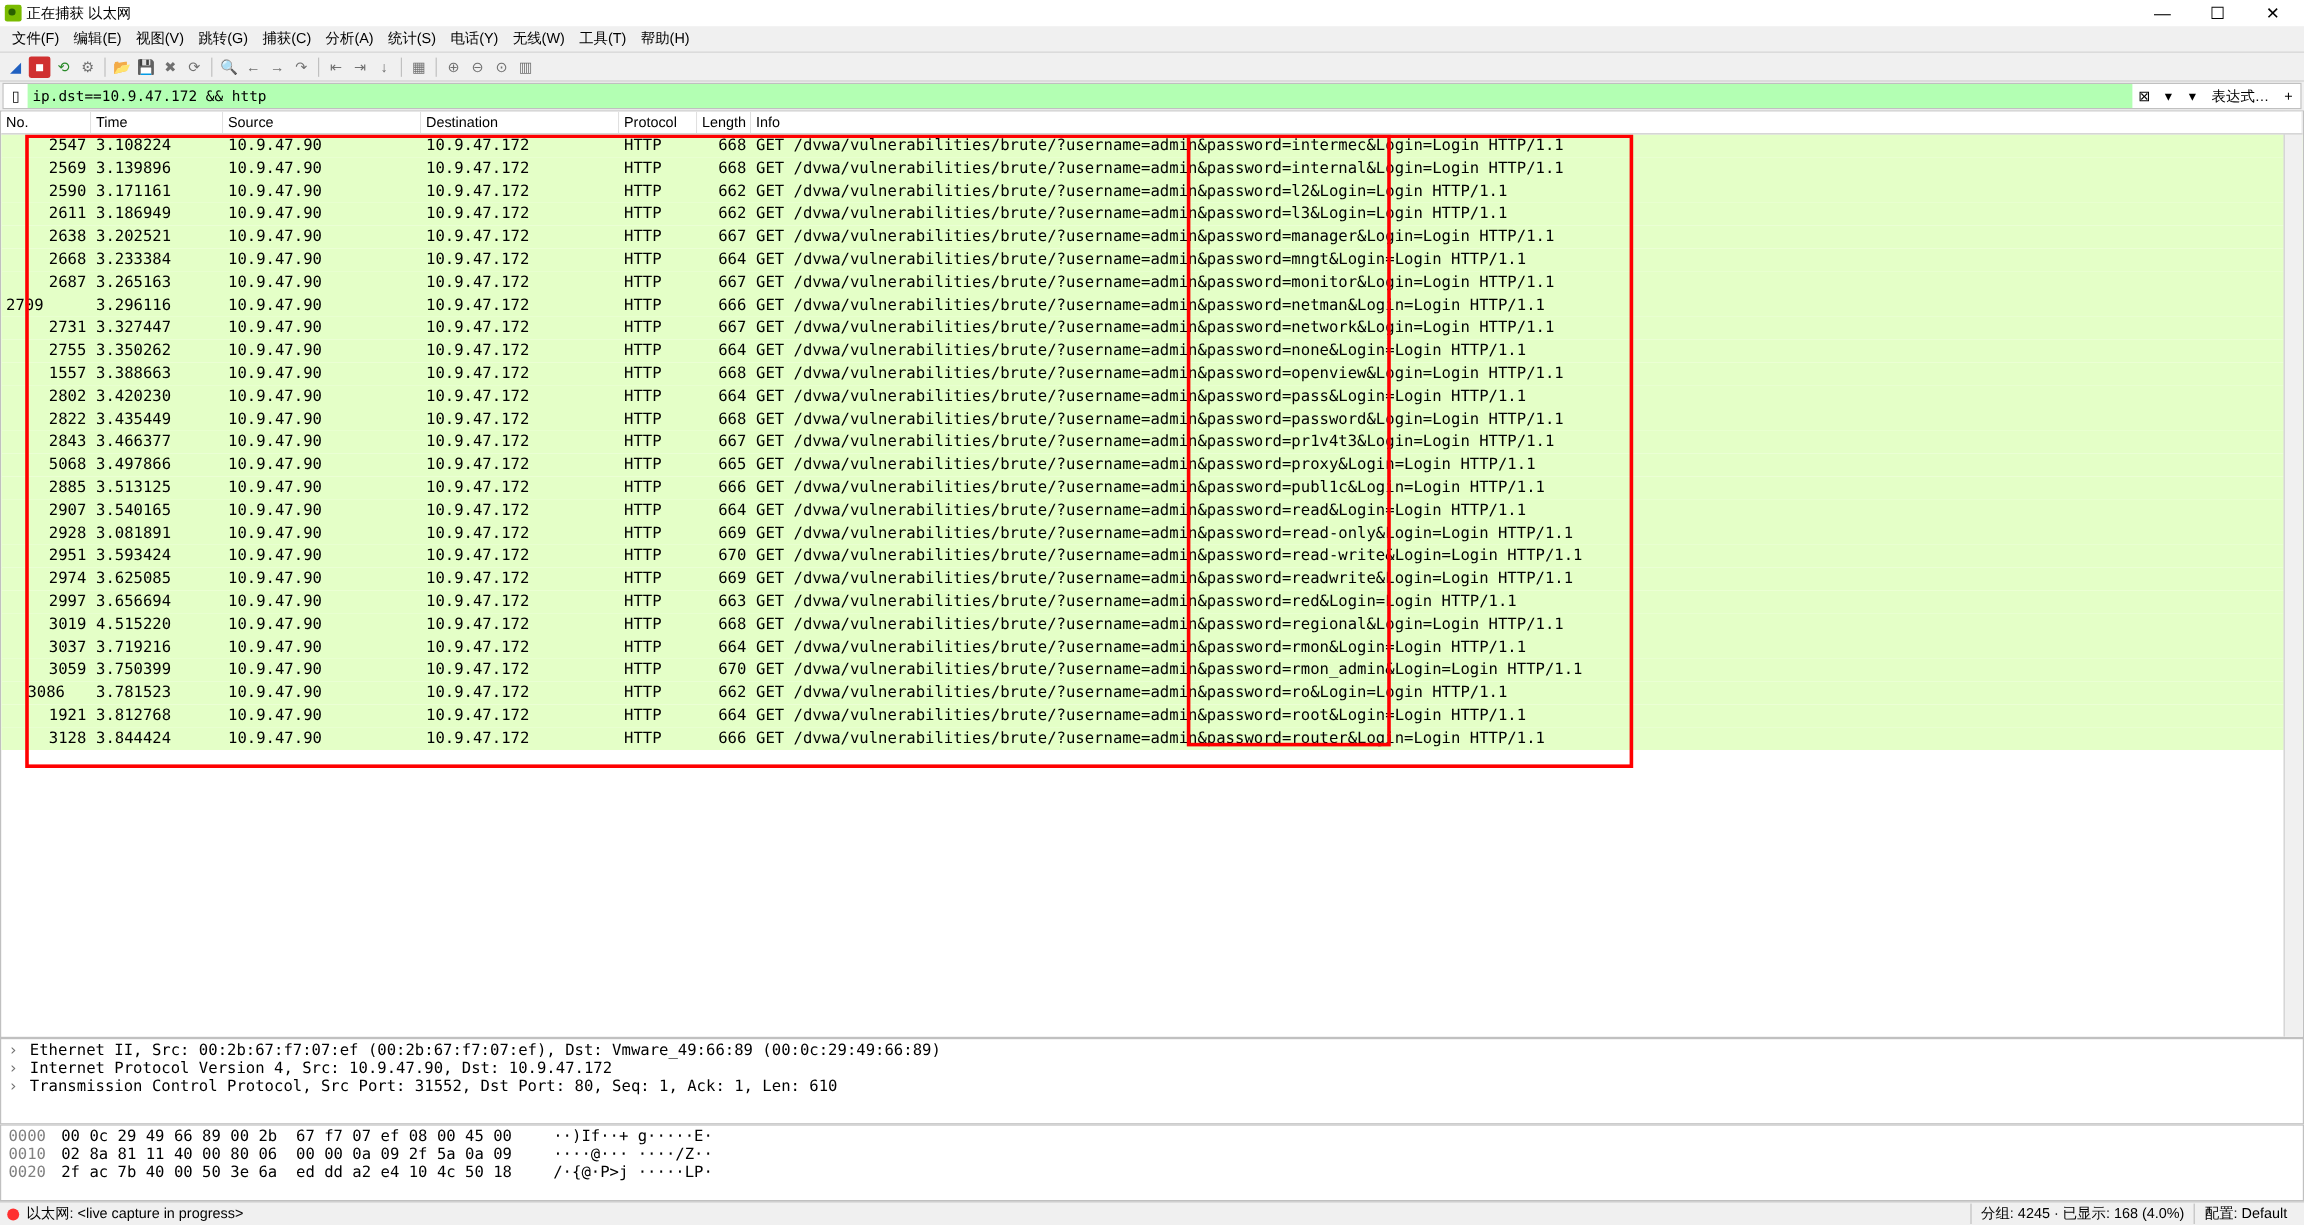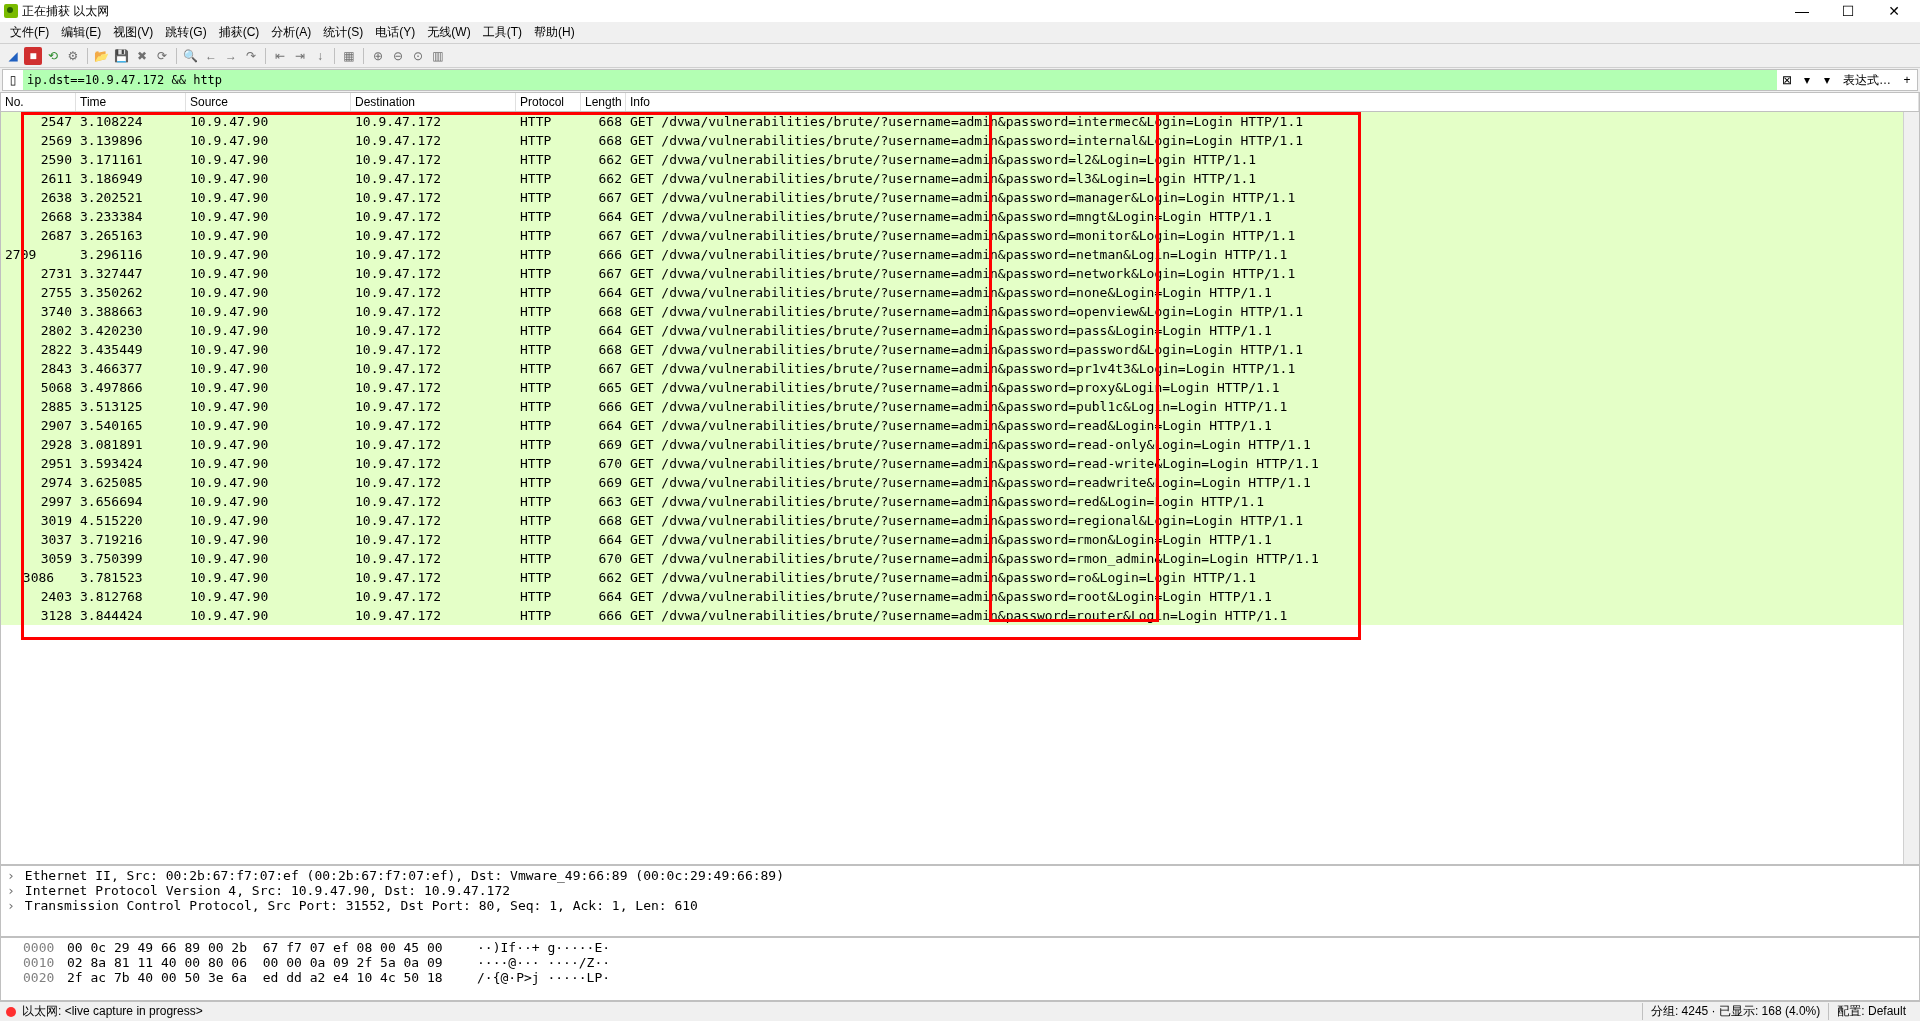--- a/index.html
+++ b/index.html
@@ -29,21 +29,21 @@
   .plheader { display:flex; background:#fff; border-bottom:1px solid #c0c0c0; position:sticky; top:0; z-index:2; }
   .plcol { padding:2px 4px; border-right:1px solid #e0e0e0; font-size:12px; background:#fff; }
   .plbody { position:relative; }
   .redbox1 { position:absolute; top:0; left:20px; width:1340px; height:528px; border:3px solid #ff0000; pointer-events:none; z-index:1; }
   .redbox2 { position:absolute; top:0; left:988px; width:170px; height:510px; border:3px solid #ff0000; pointer-events:none; z-index:1; }
   .plrow { display:flex; height:19px; align-items:center; font-family:Consolas,monospace; font-size:13px; background:#e4ffc7; }
   .plcell { padding:0 4px; white-space:nowrap; overflow:hidden; }
   .treepane { height:72px; overflow:auto; background:#fff; border:1px solid #c0c0c0; font-family:Consolas,monospace; font-size:13px; padding:2px 6px; }
   .treeline { white-space:nowrap; }
   .treeline .caret { display:inline-block; width:10px; color:#707070; }
-  .hexpane { height:64px; overflow:auto; background:#fff; border:1px solid #c0c0c0; font-family:Consolas,monospace; font-size:13px; padding:2px 22px; }
+  .hexpane { height:64px; overflow:auto; background:#fff; border:1px solid #c0c0c0; font-family:Consolas,monospace; font-size:13px; padding:2px 6px; }
   .hexline { display:flex; white-space:pre; }
   .hexoff { color:#808080; width:44px; }
   .hexbytes { width:410px; }
   .hexascii { }
   .statusbar { display:flex; align-items:center; height:20px; background:#f0f0f0; border-top:1px solid #c0c0c0; padding:0 6px; font-size:12px; }
   .statusled { width:10px; height:10px; background:#ff3030; border-radius:50%; margin-right:6px; }
   .statuscell { padding:0 8px; border-left:1px solid #c0c0c0; }
   .statusfill { flex:1; }
   .scrollbar-right { position:absolute; right:0; top:0; width:16px; height:100%; background:#f0f0f0; border-left:1px solid #d0d0d0; }
 </style>
@@ -211,21 +211,21 @@
         <div class="plrow">
           <div class="plcell" style="width:75px;text-align:right">2755</div>
           <div class="plcell" style="width:110px">3.350262</div>
           <div class="plcell" style="width:165px">10.9.47.90</div>
           <div class="plcell" style="width:165px">10.9.47.172</div>
           <div class="plcell" style="width:65px">HTTP</div>
           <div class="plcell" style="width:45px;text-align:right">664</div>
           <div class="plcell" style="flex:1">GET /dvwa/vulnerabilities/brute/?username=admin&amp;password=none&amp;Login=Login HTTP/1.1</div>
         </div>
         <div class="plrow">
-          <div class="plcell" style="width:75px;text-align:right">3740</div>
+          <div class="plcell" style="width:75px;text-align:right">1557</div>
           <div class="plcell" style="width:110px">3.388663</div>
           <div class="plcell" style="width:165px">10.9.47.90</div>
           <div class="plcell" style="width:165px">10.9.47.172</div>
           <div class="plcell" style="width:65px">HTTP</div>
           <div class="plcell" style="width:45px;text-align:right">668</div>
           <div class="plcell" style="flex:1">GET /dvwa/vulnerabilities/brute/?username=admin&amp;password=openview&amp;Login=Login HTTP/1.1</div>
         </div>
         <div class="plrow">
           <div class="plcell" style="width:75px;text-align:right">2802</div>
           <div class="plcell" style="width:110px">3.420230</div>
@@ -346,21 +346,21 @@
         <div class="plrow">
           <div class="plcell" style="width:75px;text-align:center">3086</div>
           <div class="plcell" style="width:110px">3.781523</div>
           <div class="plcell" style="width:165px">10.9.47.90</div>
           <div class="plcell" style="width:165px">10.9.47.172</div>
           <div class="plcell" style="width:65px">HTTP</div>
           <div class="plcell" style="width:45px;text-align:right">662</div>
           <div class="plcell" style="flex:1">GET /dvwa/vulnerabilities/brute/?username=admin&amp;password=ro&amp;Login=Login HTTP/1.1</div>
         </div>
         <div class="plrow">
-          <div class="plcell" style="width:75px;text-align:right">2403</div>
+          <div class="plcell" style="width:75px;text-align:right">1921</div>
           <div class="plcell" style="width:110px">3.812768</div>
           <div class="plcell" style="width:165px">10.9.47.90</div>
           <div class="plcell" style="width:165px">10.9.47.172</div>
           <div class="plcell" style="width:65px">HTTP</div>
           <div class="plcell" style="width:45px;text-align:right">664</div>
           <div class="plcell" style="flex:1">GET /dvwa/vulnerabilities/brute/?username=admin&amp;password=root&amp;Login=Login HTTP/1.1</div>
         </div>
         <div class="plrow">
           <div class="plcell" style="width:75px;text-align:right">3128</div>
           <div class="plcell" style="width:110px">3.844424</div>

